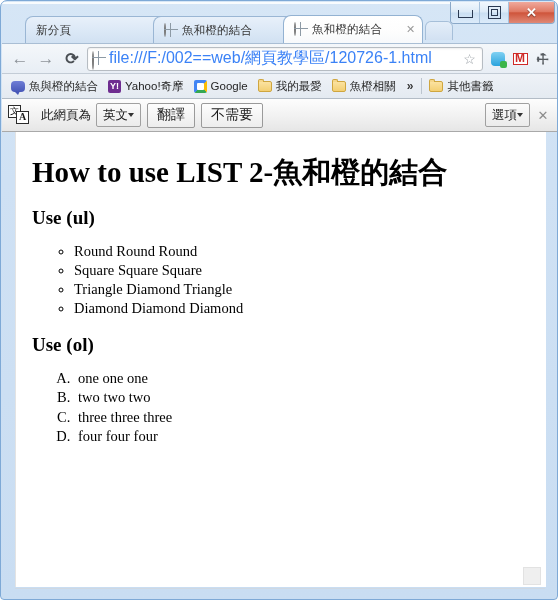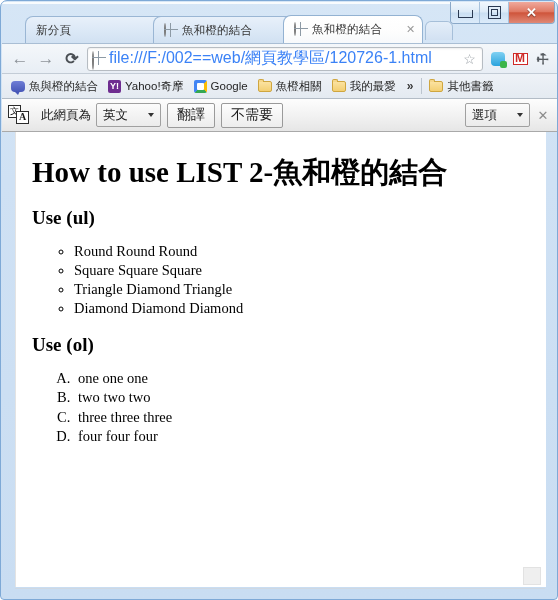--- a/index.html
+++ b/index.html
@@ -455,21 +455,21 @@
     color: #1a1a1a;
     font-family: "Liberation Serif", serif;
   }
   .tb-text { flex: 0 0 auto; margin: 0 5px; white-space: nowrap; }
   .tb-select {
     flex: 0 0 auto;
     height: 22px;
     padding: 0 6px;
     display: flex;
     align-items: center;
-    gap: 20px;
+    gap: 0;
     border: 1px solid #a0a0a0;
     border-radius: 2px;
     background: linear-gradient(to bottom, #fbfbfb 0%, #ebebeb 100%);
     font-size: 12.5px;
     white-space: nowrap;
   }
   .caret {
     width: 0; height: 0;
     border-left: 3.5px solid transparent;
     border-right: 3.5px solid transparent;
@@ -642,25 +642,25 @@
     <div class="bm">
       <span class="yahoo-ic">Y!</span>
       <span class="bm-label">Yahoo!奇摩</span>
     </div>
     <div class="bm">
       <span class="google-ic"></span>
       <span class="bm-label">Google</span>
     </div>
     <div class="bm">
       <span class="folder-ic"></span>
-      <span class="bm-label">魚橙相關</span>
+      <span class="bm-label">我的最愛</span>
     </div>
     <div class="bm">
       <span class="folder-ic"></span>
-      <span class="bm-label">我的最愛</span>
+      <span class="bm-label">魚橙相關</span>
     </div>
     <div id="bm-overflow">»</div>
     <div id="bm-sep"></div>
     <div class="bm">
       <span class="folder-ic"></span>
       <span class="bm-label">其他書籤</span>
     </div>
   </div>
 
   <div id="translate-bar">

